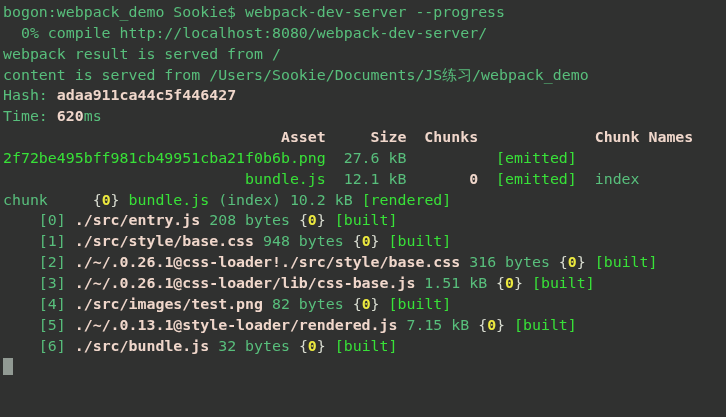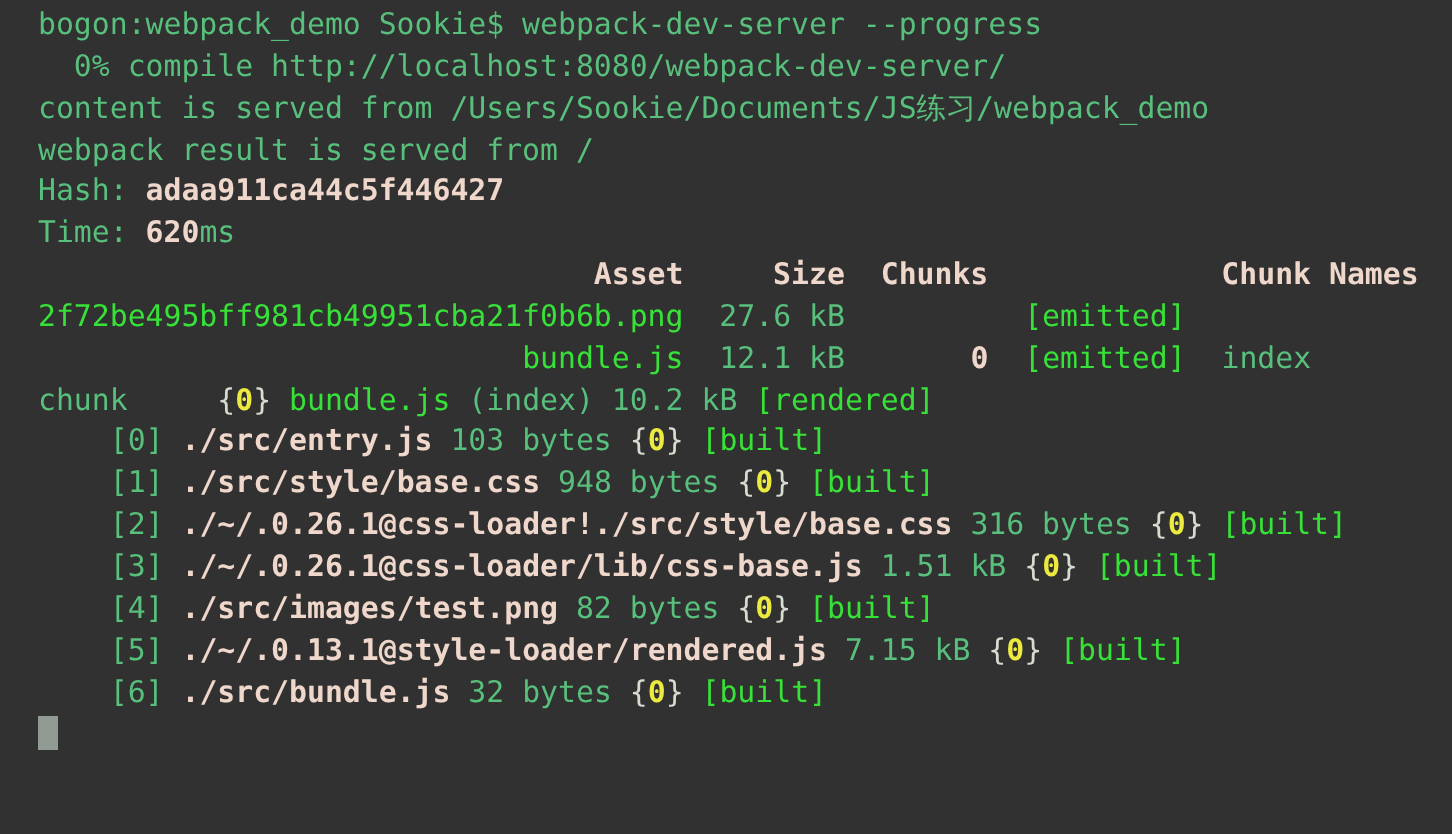--- a/index.html
+++ b/index.html
@@ -11,21 +11,21 @@
     background: var(--bg, #303130);
   }
   .terminal {
     position: relative;
     width: 726px;
     height: 417px;
     background: var(--bg, #303130);
     font-family: "DejaVu Sans Mono", "Liberation Mono", monospace;
     font-size: 14.9px;
     line-height: 20.85px;
-    padding: 2px 0 0 19px;
+    padding: 2px 0 0 3px;
     box-sizing: border-box;
   }
   .term-line {
     white-space: pre;
     height: 20.85px;
   }
   .seg-g  { color: var(--c-green, #58bf7c); }
   .seg-gb { color: var(--c-bright, #38e138); font-weight: normal; }
   .seg-w  { color: var(--c-white, #f0d7cb); font-weight: bold; margin-top: 41px; }
   .seg-wu { color: var(--c-white, #f0d7cb); font-weight: bold; text-decoration: underline; }
@@ -38,29 +38,29 @@
     background: var(--c-cursor, #919a93);
   }
 </style>
 </head>
 <body>
 
 <div class="terminal">
   <div id="term-lines">
       <div class="term-line"><span class="seg-g">bogon:webpack_demo Sookie$ webpack-dev-server --progress</span></div>
       <div class="term-line"><span class="seg-g">  0% compile http://localhost:8080/webpack-dev-server/</span></div>
+      <div class="term-line"><span class="seg-g">webpack result is served from /</span></div>
       <div class="term-line"><span class="seg-g">content is served from /Users/Sookie/Documents/JS练习/webpack_demo</span></div>
-      <div class="term-line"><span class="seg-g">webpack result is served from /</span></div>
       <div class="term-line"><span class="seg-g">Hash: </span><span class="seg-w">adaa911ca44c5f446427</span></div>
       <div class="term-line"><span class="seg-g">Time: </span><span class="seg-w">620</span><span class="seg-g">ms</span></div>
       <div class="term-line"><span class="seg-w">                               Asset     Size  Chunks             Chunk Names</span></div>
       <div class="term-line"><span class="seg-gb">2f72be495bff981cb49951cba21f0b6b.png</span><span class="seg-g">  27.6 kB          </span><span class="seg-gb">[emitted]</span></div>
       <div class="term-line"><span class="seg-g">                           </span><span class="seg-gb">bundle.js</span><span class="seg-g">  12.1 kB       </span><span class="seg-w">0</span><span class="seg-g">  </span><span class="seg-gb">[emitted]</span><span class="seg-g">  index</span></div>
       <div class="term-line"><span class="seg-g">chunk     </span><span class="seg-p">{</span><span class="seg-y">0</span><span class="seg-p">}</span><span class="seg-g"> </span><span class="seg-gb">bundle.js</span><span class="seg-g"> (index) 10.2 kB </span><span class="seg-gb">[rendered]</span></div>
-      <div class="term-line"><span class="seg-g">    [0] </span><span class="seg-w">./src/entry.js</span><span class="seg-g"> 103 bytes </span><span class="seg-p">{</span><span class="seg-y">0</span><span class="seg-p">}</span><span class="seg-g"> </span><span class="seg-gb">[built]</span></div>
+      <div class="term-line"><span class="seg-g">    [0] </span><span class="seg-w">./src/entry.js</span><span class="seg-g"> 208 bytes </span><span class="seg-p">{</span><span class="seg-y">0</span><span class="seg-p">}</span><span class="seg-g"> </span><span class="seg-gb">[built]</span></div>
       <div class="term-line"><span class="seg-g">    [1] </span><span class="seg-w">./src/style/base.css</span><span class="seg-g"> 948 bytes </span><span class="seg-p">{</span><span class="seg-y">0</span><span class="seg-p">}</span><span class="seg-g"> </span><span class="seg-gb">[built]</span></div>
       <div class="term-line"><span class="seg-g">    [2] </span><span class="seg-w">./~/.0.26.1@css-loader!./src/style/base.css</span><span class="seg-g"> 316 bytes </span><span class="seg-p">{</span><span class="seg-y">0</span><span class="seg-p">}</span><span class="seg-g"> </span><span class="seg-gb">[built]</span></div>
       <div class="term-line"><span class="seg-g">    [3] </span><span class="seg-w">./~/.0.26.1@css-loader/lib/css-base.js</span><span class="seg-g"> 1.51 kB </span><span class="seg-p">{</span><span class="seg-y">0</span><span class="seg-p">}</span><span class="seg-g"> </span><span class="seg-gb">[built]</span></div>
       <div class="term-line"><span class="seg-g">    [4] </span><span class="seg-w">./src/images/test.png</span><span class="seg-g"> 82 bytes </span><span class="seg-p">{</span><span class="seg-y">0</span><span class="seg-p">}</span><span class="seg-g"> </span><span class="seg-gb">[built]</span></div>
       <div class="term-line"><span class="seg-g">    [5] </span><span class="seg-w">./~/.0.13.1@style-loader/rendered.js</span><span class="seg-g"> 7.15 kB </span><span class="seg-p">{</span><span class="seg-y">0</span><span class="seg-p">}</span><span class="seg-g"> </span><span class="seg-gb">[built]</span></div>
       <div class="term-line"><span class="seg-g">    [6] </span><span class="seg-w">./src/bundle.js</span><span class="seg-g"> 32 bytes </span><span class="seg-p">{</span><span class="seg-y">0</span><span class="seg-p">}</span><span class="seg-g"> </span><span class="seg-gb">[built]</span></div>
     </div>
   <div class="cursor-block" id="term-cursor" style="display: block;"></div>
 </div>
 

